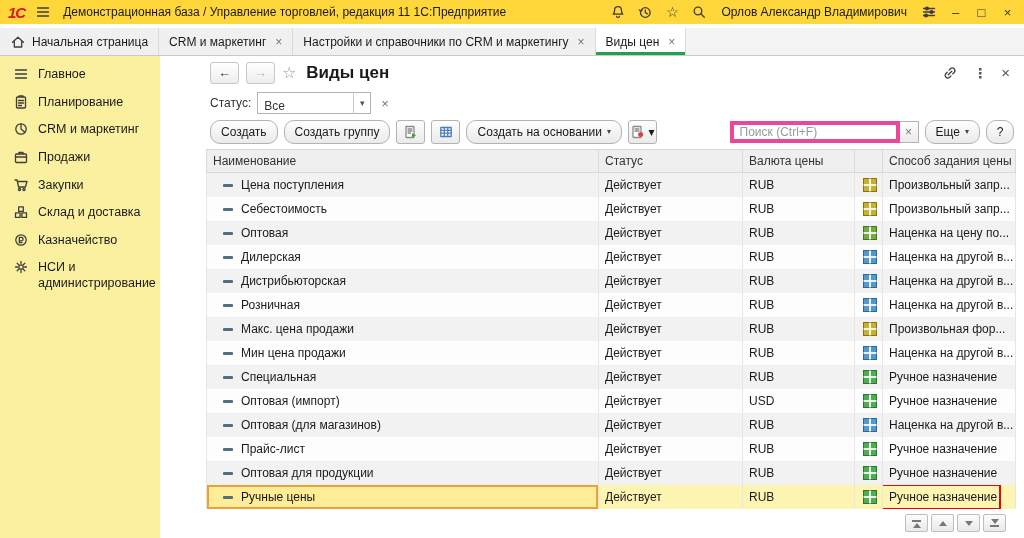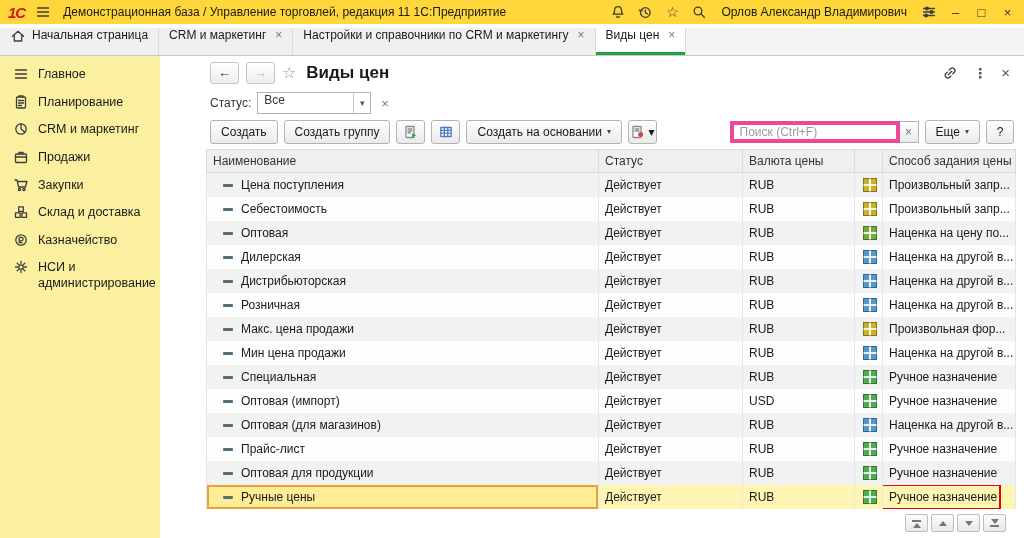--- a/index.html
+++ b/index.html
@@ -14,21 +14,21 @@
   .tb-ic{width:18px;height:18px;display:flex;align-items:center;justify-content:center;cursor:pointer}
   .app-title{margin-left:2px;white-space:nowrap}
   .spacer{flex:1}
   .star-glyph{font-size:14px;color:#333}
   .user{margin:0 4px;white-space:nowrap;cursor:pointer}
   .win-btn{width:17px;text-align:center;font-size:13px;color:#333;cursor:pointer}
 
   
   .tabbar{position:absolute;left:0;top:28px;right:0;height:27px;background:#f4f4f4;
           border-bottom:1px solid #c9c9c9;display:flex;align-items:stretch;z-index:4}
-  .tab{display:flex;gap:6px;padding:0 10px;border-right:1px solid #dadada;
+  .tab{display:flex;align-items:center;gap:6px;padding:0 10px;border-right:1px solid #dadada;
        background:#f0f0f0;cursor:pointer;position:relative;white-space:nowrap}
   .tab.active{background:#fff}
   .tab.active::after{content:'';position:absolute;left:0;right:0;bottom:0;height:3px;background:#20a14c}
   .tab-close{color:#777;margin-left:3px;font-size:12px}
 
   
   .sidebar{position:absolute;left:0;top:55px;width:160px;bottom:0;background:#fbf0a0;padding-top:6px}
   .sb-item{display:flex;align-items:flex-start;gap:9px;padding:5px 8px 6px 13px;font-size:12.5px;
            line-height:1.25;cursor:pointer}
   .sb-icon{width:16px;height:16px;flex:none}
@@ -41,28 +41,28 @@
            background:linear-gradient(#fff,#ededed);display:flex;align-items:center;justify-content:center;
            font-size:13px;color:#333;cursor:pointer}
   .nav-btn.disabled{color:#b7b7b7}
   .fav-star{color:#9a9a9a;font-size:16px;cursor:pointer}
   .page-title{font-size:17px;font-weight:bold;margin-left:3px}
   .chead-right{margin-left:auto;display:flex;gap:14px;align-items:center;color:#555;padding-right:4px}
   .dots{font-size:14px;font-weight:bold;cursor:pointer}
   .close-x{font-size:15px;cursor:pointer}
 
   .filter-row{display:flex;align-items:center;gap:6px;height:26px;padding:0 10px;color:#333}
-  .combo{display:flex;align-items:flex-start;height:20px;border:1px solid #b3b3b3;background:#fff;width:112px;cursor:pointer}
+  .combo{display:flex;align-items:flex-end;height:20px;border:1px solid #b3b3b3;background:#fff;width:112px;cursor:pointer}
   .combo-val{flex:1;padding:0 6px}
   .combo-arrow{width:16px;align-self:stretch;display:flex;align-items:center;justify-content:center;
                border-left:1px solid #ccc;color:#555;font-size:9px}
   .small-x{color:#777;font-size:13px;padding:0 4px;cursor:pointer}
 
   .toolbar{display:flex;align-items:center;gap:6px;height:31px;padding:0 10px}
-  .btn{height:22px;border:1px solid #b3b3b3;border-radius:3px;background:linear-gradient(#fefefe,#eaeaea);
+  .btn{height:22px;border:1px solid #b3b3b3;border-radius:10px;background:linear-gradient(#fefefe,#eaeaea);
        padding:0 10px;display:flex;align-items:center;gap:5px;cursor:pointer;white-space:nowrap}
   .btn .arr{font-size:8px;color:#444}
   .icon-btn{width:27px;height:22px;border:1px solid #b3b3b3;border-radius:3px;
             background:linear-gradient(#fefefe,#eaeaea);display:flex;align-items:center;justify-content:center;
             gap:2px;cursor:pointer}
   .search-wrap{margin-left:auto;display:flex;align-items:center}
   .search-input{width:170px;height:22px;border:4px solid #ec4899;padding:0 6px;font:inherit;color:#222;box-sizing:border-box}
   .search-input::placeholder{color:#9a9a9a}
   .search-clear{width:19px;height:22px;border:1px solid #b3b3b3;border-left:none;box-sizing:border-box;
                 display:flex;align-items:center;justify-content:center;color:#777;

